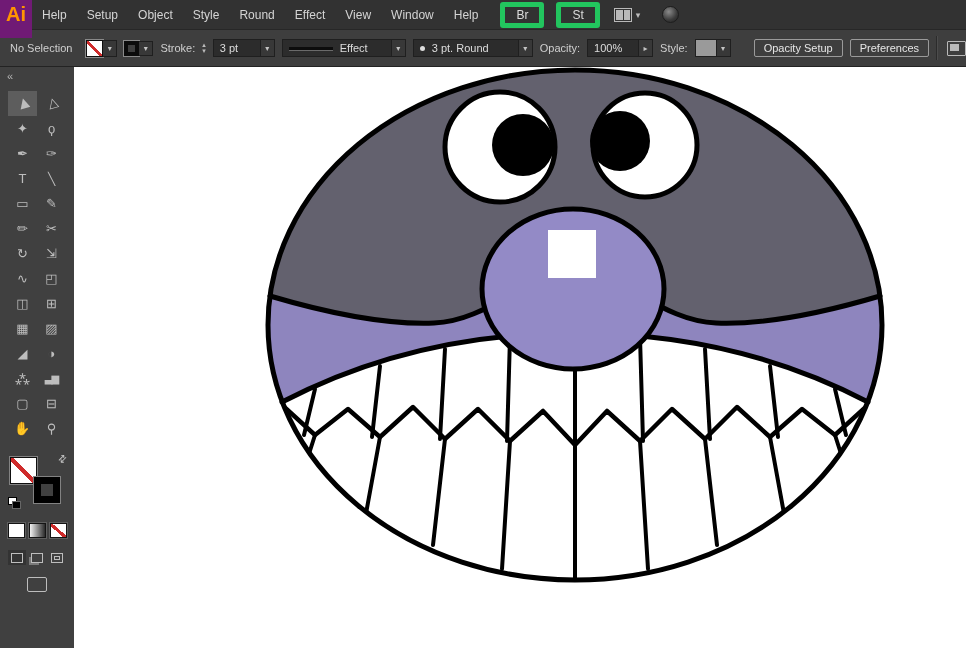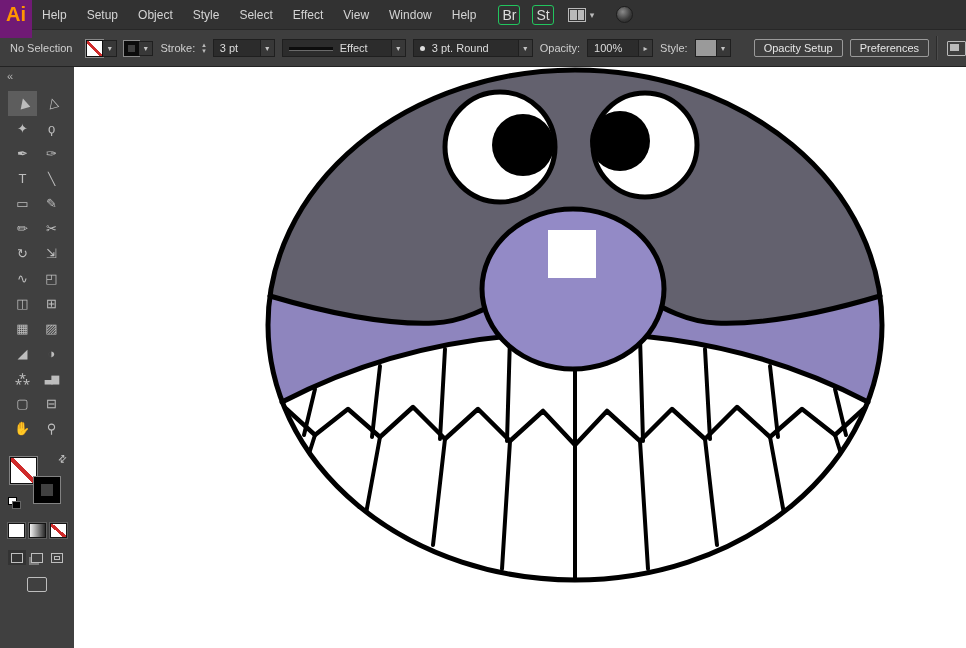--- a/index.html
+++ b/index.html
@@ -4,21 +4,21 @@
 <style>
   html,body{margin:0;padding:0}
   body{width:966px;height:648px;overflow:hidden;background:#fff;
        font-family:"Liberation Sans",sans-serif;color:#d4d4d4;font-size:12px}
   
   .menubar{height:29px;background:#323232;display:flex;align-items:center}
   .ai-logo{width:32px;height:47px;display:flex;align-items:center;justify-content:center;
            background:#701a75;color:#ff9500;font-weight:700;font-size:20px}
   .menu-items{display:flex;height:100%}
   .menu-item{padding:0 10px;display:flex;align-items:center;color:#d4d4d4;cursor:default}
-  .badge{border:1px solid #22c55e;border-radius:3px;font-size:14px;padding:2px 3px;
+  .badge{border:5px solid #22c55e;border-radius:3px;font-size:12px;padding:2px 11px;
          margin-left:12px;color:#dcdcdc;line-height:1}
   .ws-icon{width:16px;height:12px;border:1px solid #b9b9b9;display:flex;margin-left:14px}
   .ws-icon i{background:#b9b9b9;display:block}
   .ws-icon .p1{flex:1.4;margin:1px}
   .ws-icon .p2{flex:1;margin:1px 1px 1px 0}
   .chev-txt{font-size:9px;color:#bbb;margin-left:4px}
   .sync-icon{width:15px;height:15px;border-radius:50%;margin-left:22px;border:1px solid #1d1d1d;
              background:radial-gradient(circle at 38% 32%,#8a8a8a,#3a3a3a 60%,#222)}
   
   .controlbar{height:36px;background:#3e3e3e;border-top:1px solid #272727;border-bottom:1px solid #232323;
@@ -90,21 +90,21 @@
 </head>
 <body>
 
 <div class="menubar">
   <div class="ai-logo">Ai</div>
   <div class="menu-items">
       <div class="menu-item">Help</div>
       <div class="menu-item">Setup</div>
       <div class="menu-item">Object</div>
       <div class="menu-item">Style</div>
-      <div class="menu-item">Select</div>
+      <div class="menu-item">Round</div>
       <div class="menu-item">Effect</div>
       <div class="menu-item">View</div>
       <div class="menu-item">Window</div>
       <div class="menu-item">Help</div>
     </div>
   <span class="badge">Br</span>
   <span class="badge">St</span>
   <span class="ws-icon">
       <i class="p1"></i>
       <i class="p2"></i>

